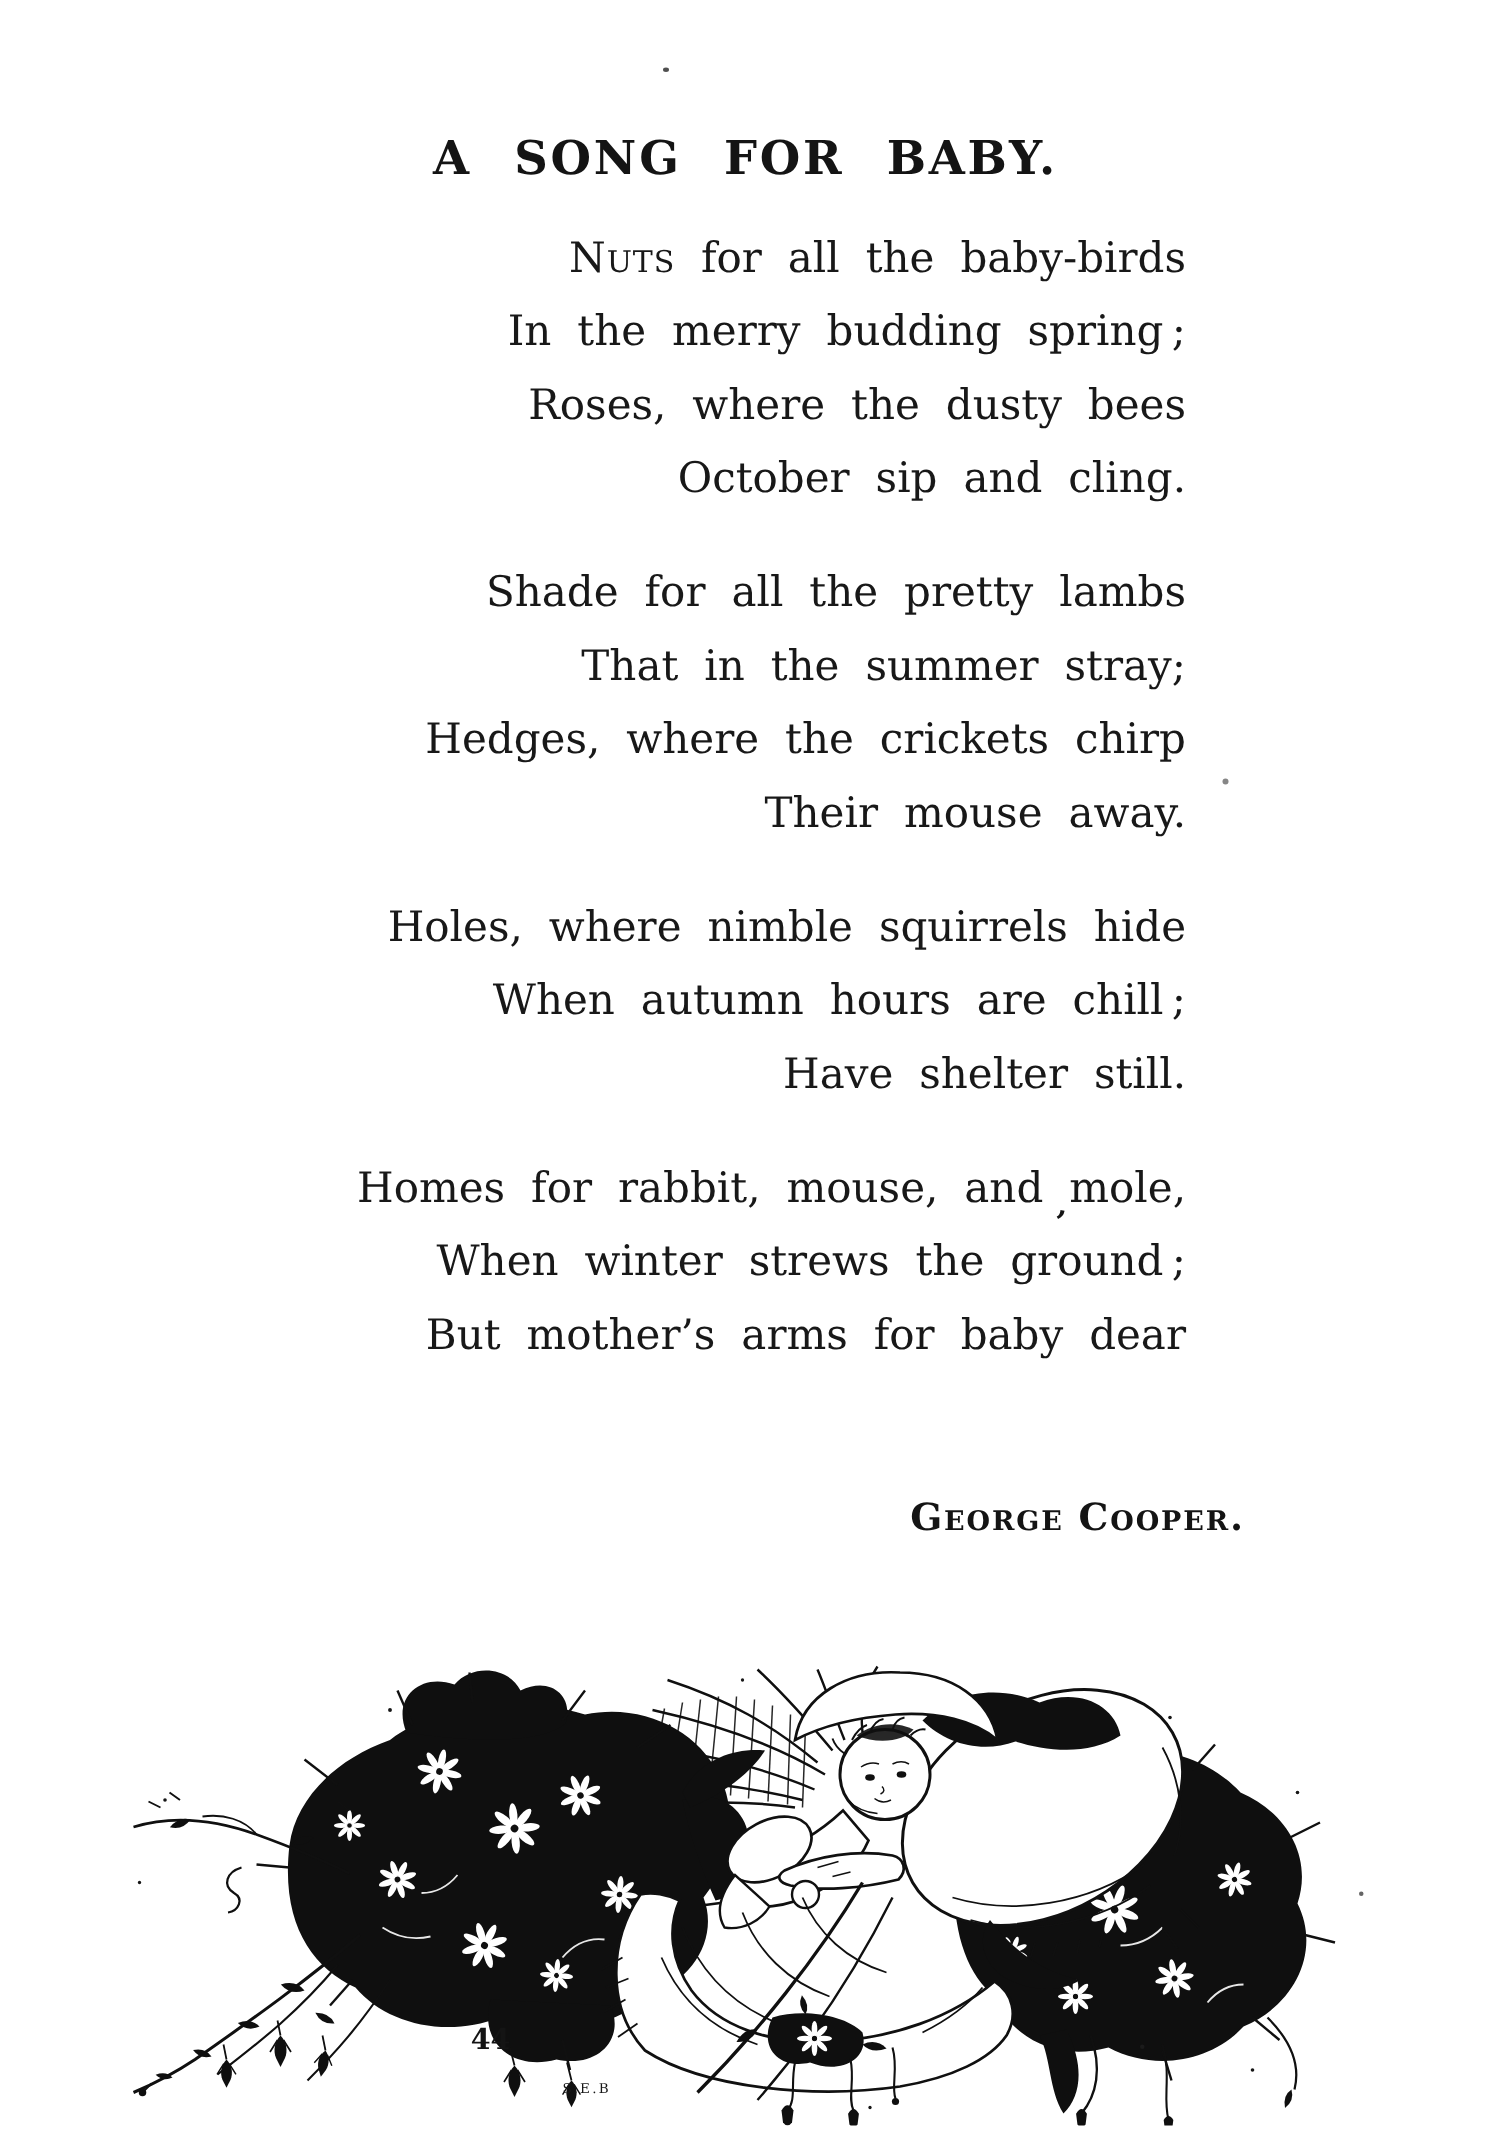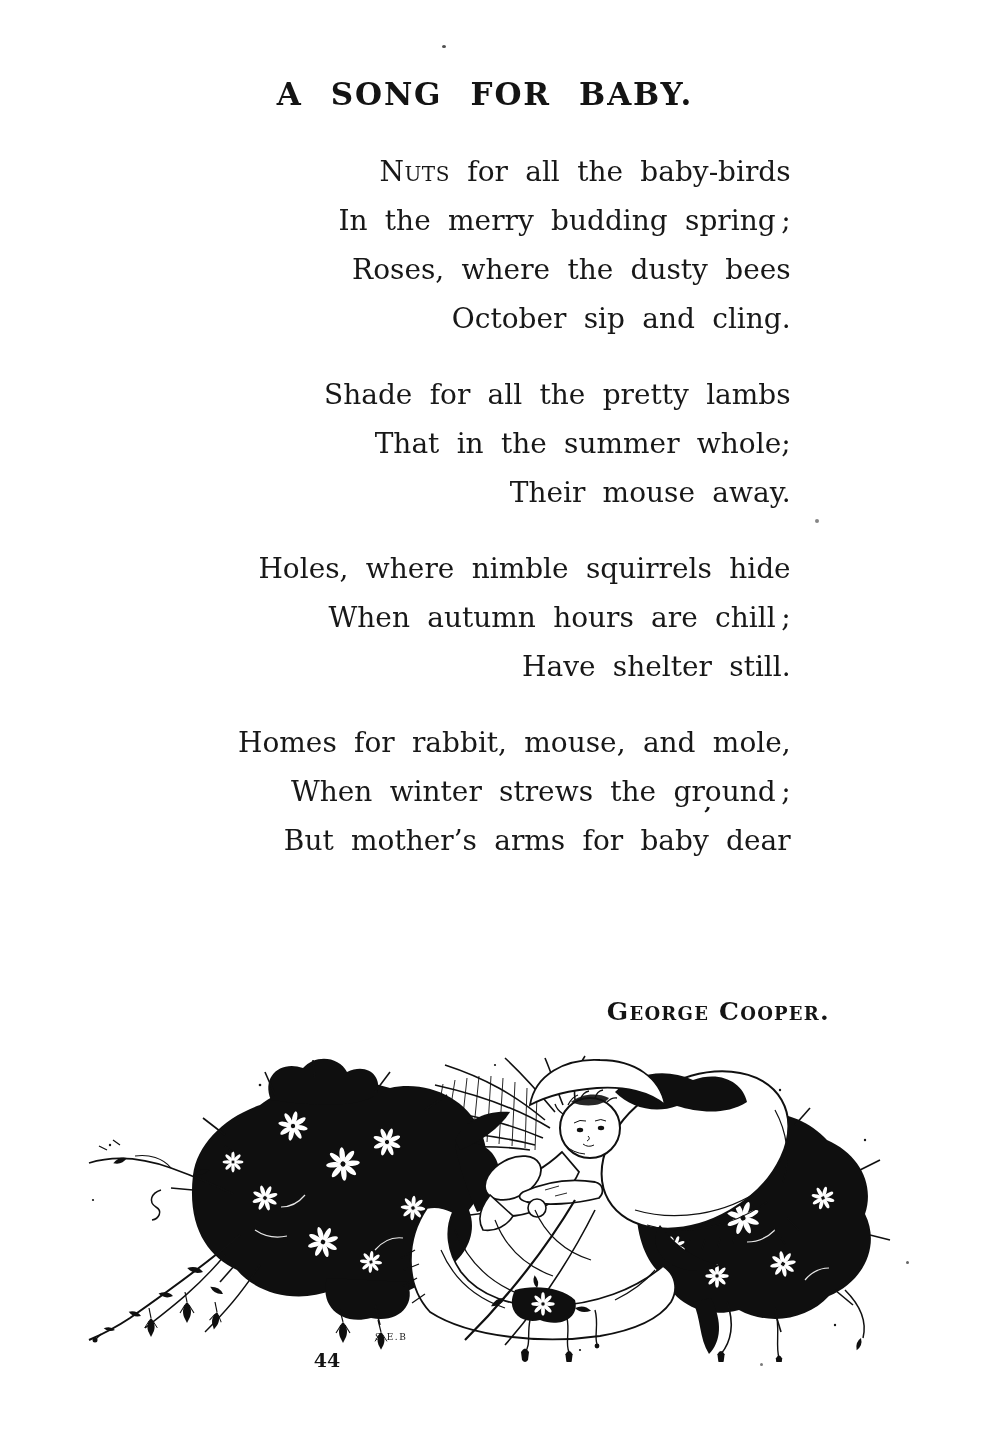--- a/index.html
+++ b/index.html
@@ -2,33 +2,33 @@
 <html><head>
 <meta charset="utf-8">
 <style>
   html,body{margin:0;padding:0;}
   body{
     width:1000px;height:1435px;background:#ffffff;position:relative;overflow:hidden;
     font-family:"DejaVu Serif","Liberation Serif",serif;color:#1a1a1a;
   }
   .page{position:absolute;inset:0;}
   .title{
-    position:absolute;top:76px;left:0;width:970px;margin:0;text-align:center;
+    position:absolute;top:76px;left:0;width:970px;margin:12px;text-align:center;
     font-size:31px;font-weight:700;letter-spacing:.06em;word-spacing:.5em;color:#141414;
   }
   .poem{position:absolute;left:238px;top:147px;font-size:28px;word-spacing:.3em;color:#181818;}
   .stanza{margin-bottom:27px;text-align:right;}
   .line{height:49px;line-height:49px;white-space:nowrap;}
   .indent{padding-left:33px;}
   .smallcaps{font-variant:small-caps;letter-spacing:.02em;}
   .attribution{
     position:absolute;top:997px;left:430px;width:400px;text-align:right;
     font-variant:small-caps;font-weight:700;font-size:25px;letter-spacing:.05em;color:#141414;
   }
-  .illustration{position:absolute;left:75px;top:1050px;width:820px;height:312px;}
+  .illustration{position:absolute;left:75px;top:1105px;width:820px;height:312px;}
   .page-number{
     position:absolute;left:297px;top:1349px;width:60px;text-align:center;
     font-size:19px;font-weight:700;color:#141414;
   }
   .speck{position:absolute;border-radius:50%;background:#232323;}
   #speck-top{left:442px;top:45px;width:4px;height:3px;opacity:.8;}
   #speck-mid{left:815px;top:519px;width:4px;height:4px;opacity:.55;}
   #speck-right{left:906px;top:1261px;width:3px;height:3px;opacity:.7;}
   #speck-bottom{left:760px;top:1363px;width:3px;height:3px;opacity:.6;}
   .mole-mark{
@@ -45,21 +45,22 @@
 
   <div class="poem" id="poem">
       <div class="stanza">
         <div class="line"><span class="smallcaps">Nuts</span> for all the baby-birds</div>
         <div class="line indent">In the merry budding spring ;</div>
         <div class="line">Roses, where the dusty bees</div>
         <div class="line indent">October sip and cling.</div>
       </div>
       <div class="stanza">
         <div class="line">Shade for all the pretty lambs</div>
-        <div class="line indent">That in the summer whole;</div>
+        <div class="line indent">That in the summer stray;</div>
+        <div class="line">Hedges, where the crickets chirp</div>
         <div class="line indent">Their mouse away.</div>
       </div>
       <div class="stanza">
         <div class="line">Holes, where nimble squirrels hide</div>
         <div class="line indent">When autumn hours are chill ;</div>
         <div class="line indent">Have shelter still.</div>
       </div>
       <div class="stanza">
         <div class="line">Homes for rabbit, mouse, and mole,</div>
         <div class="line indent">When winter strews the ground ;</div>

